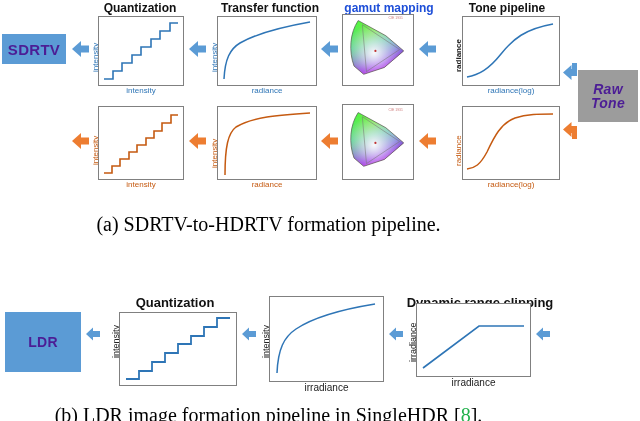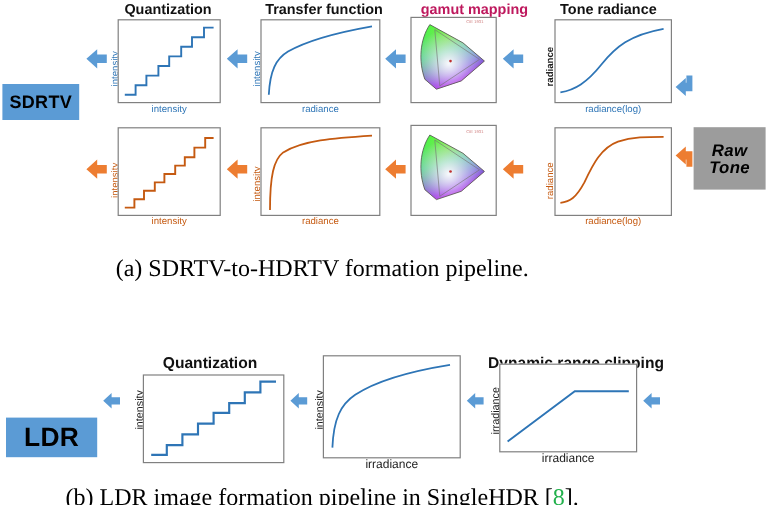--- a/index.html
+++ b/index.html
@@ -19,26 +19,25 @@
     left: 0; top: 0;
     width: 640px; height: 421px;
   }
   .abs { position: absolute; }
 
   
   .endbox {
     display: flex;
     align-items: center;
     justify-content: center;
-    color: #000000;
+    color: #4c1d95;
     font-weight: bold;
     letter-spacing: 0.3px;
     line-height: 1;
     box-sizing: border-box;
-    margin-top: 36px;
   }
   .endbox.blue   { background: #5B9BD5; }
   .endbox.orange { background: #ED7D31; }
   .endbox.green  { background: #70AD47; }
   .endbox.gray   { background: #9C9C9C; flex-direction: column; font-style: italic; }
   .endbox.gray span { display:block; }
 
   
   .panel {
     background: #ffffff;
@@ -118,22 +117,22 @@
     </svg>
   </div>
   <div class="abs arrow" style="left:560px; top:120px;">
     <svg width="20" height="22" viewBox="0 0 20 22">
       <path d="M17 19 L17 6 L11.5 6 L11.5 2 L3 9.5 L11.5 17 L11.5 13 L12 13 L12 19 Z" fill="#ED7D31"></path>
     </svg>
   </div>
 
   <div class="abs ptitle" style="left:90px; top:2px; width:100px; font-size:12px;">Quantization</div>
   <div class="abs ptitle" style="left:210px; top:2px; width:120px; font-size:12px;">Transfer function</div>
-  <div class="abs ptitle" style="left:338px; top:2px; width:102px; font-size:12px; color:#be185d;text-align:right;">gamut mapping</div>
-  <div class="abs ptitle" style="left:452px; top:2px; width:110px; font-size:12px;">Tone radiance</div>
+  <div class="abs ptitle" style="left:338px; top:2px; width:102px; font-size:12px; color:#1d4ed8;">gamut mapping</div>
+  <div class="abs ptitle" style="left:452px; top:2px; width:110px; font-size:12px;">Tone pipeline</div>
 
   <div class="abs ylab blue" style="left:92px; top:72px; font-size:8px; transform:rotate(-90deg);">intensity</div>
   <div class="abs panel" style="left:98px; top:16px; width:86px; height:70px;">
     <svg width="83" height="67" viewBox="0 0 83 67" preserveAspectRatio="none">
       <polyline points="5,62 14,62 14,54 23,54 23,46 33,46 33,38 42,38 42,30 52,30 52,22 61,22 61,14 71,14 71,6 79,6" fill="none" stroke="#2E75B6" stroke-width="1.6"></polyline>
     </svg>
   </div>
   <div class="abs xlab blue" style="left:98px; top:87px; width:86px; font-size:8px;">intensity</div>
 
   <div class="abs arrow" style="left:186px; top:38px;">
@@ -262,21 +261,21 @@
   <div class="abs ylab orange" style="left:455px; top:166px; font-size:8px; transform:rotate(-90deg);">radiance</div>
   <div class="abs panel" style="left:462px; top:106px; width:98px; height:74px;">
     <svg width="95" height="71" viewBox="0 0 95 71" preserveAspectRatio="none">
       <path d="M4,62 C12,61 17,58 24,45 C31,30 38,16 52,11 C64,7 76,7 90,7" fill="none" stroke="#C55A11" stroke-width="1.5"></path>
     </svg>
   </div>
   <div class="abs xlab orange" style="left:462px; top:181px; width:98px; font-size:8px;">radiance(log)</div>
 
   <div class="abs caption" style="top:213px; font-size:20px;">(a) SDRTV-to-HDRTV formation pipeline.</div>
 
-  <div class="abs endbox blue" style="left:5px; top:312px; width:76px; height:33px; font-size:22px;">
+  <div class="abs endbox blue" style="left:5px; top:312px; width:76px; height:60px; font-size:14px;">
     <span>LDR</span>
   </div>
 
   <div class="abs arrow" style="left:84px; top:325px;">
     <svg width="18" height="18" viewBox="0 0 18 18">
       <path d="M2 9 L9 2.5 L9 6 L16 6 L16 12 L9 12 L9 15.5 Z" fill="#5B9BD5"></path>
     </svg>
   </div>
 
   <div class="abs ptitle" style="left:110px; top:296px; width:130px; font-size:13px;">Quantization</div>

